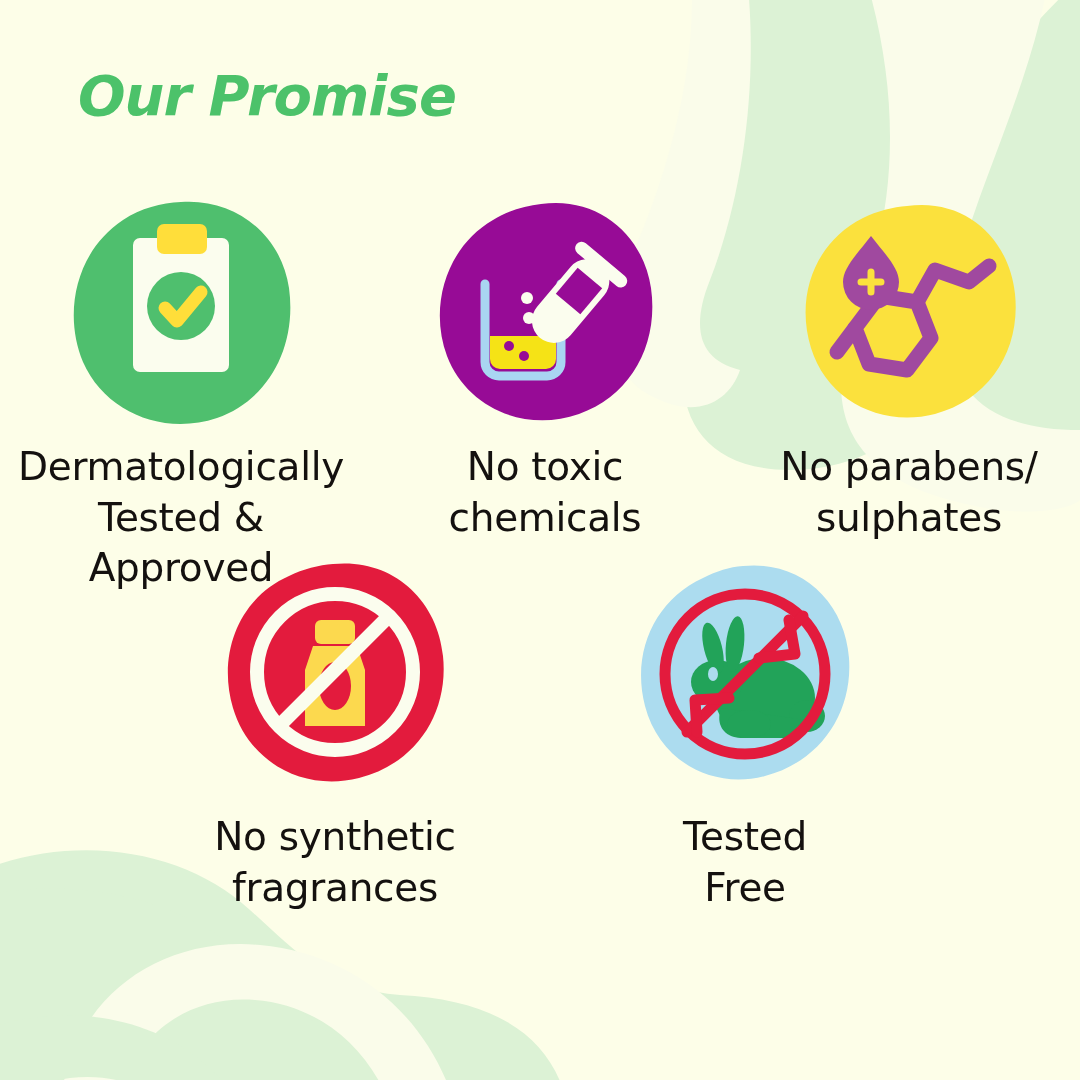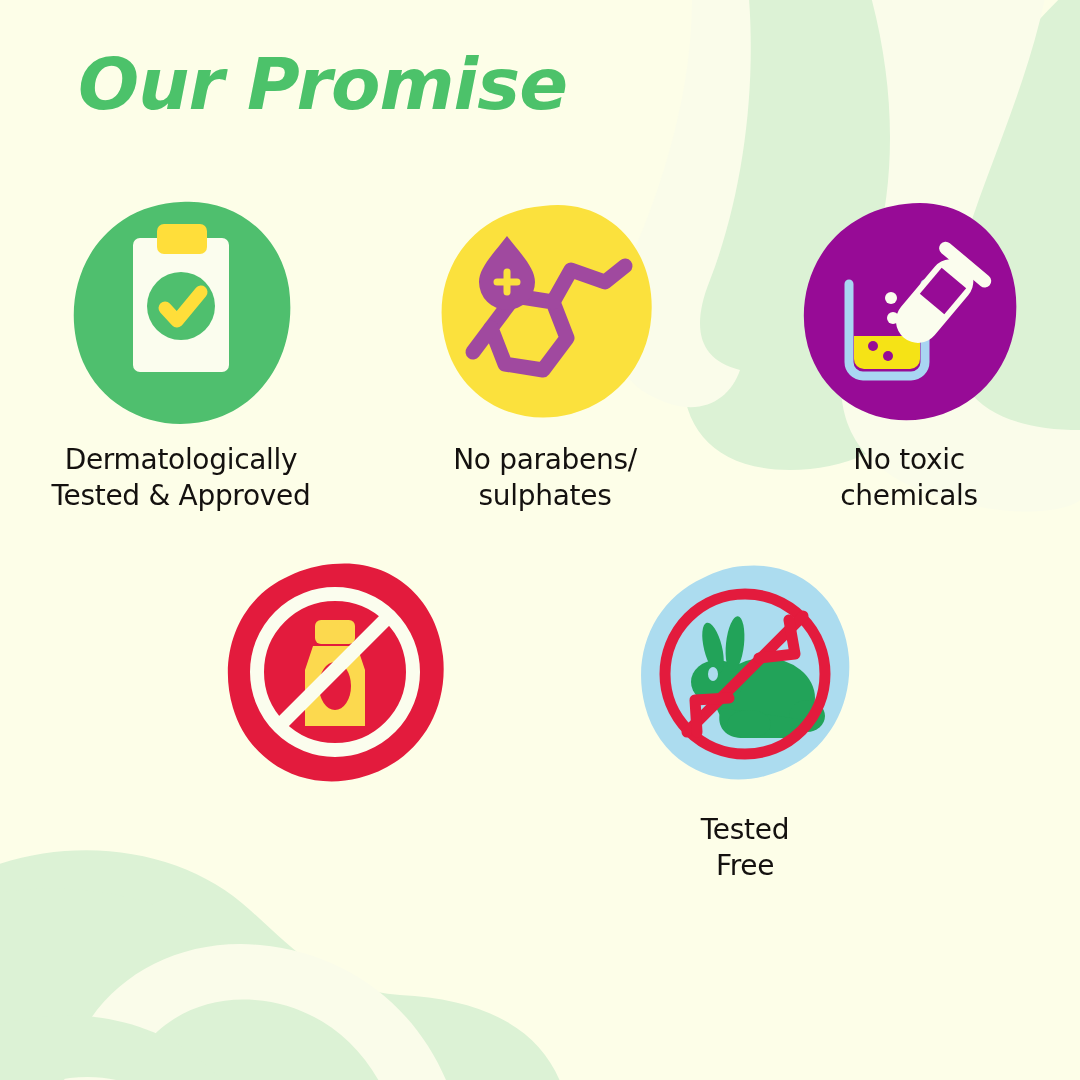--- a/index.html
+++ b/index.html
@@ -16,23 +16,23 @@
     overflow:hidden;
   }
   #bg-decor {
     position:absolute; inset:0;
     width:1080px; height:1080px;
     pointer-events:none;
   }
   
   #title {
     position:absolute;
-    left:78px; top:48px;
+    left:78px; top:68px;
     font-family:"DejaVu Sans", sans-serif;
-    font-size:72px;
+    font-size:56px;
     font-weight:bold;
     font-style:italic;
     letter-spacing:-1px;
     color:#4CC26A;
     line-height:1;
     white-space:nowrap;
   }
   
   .row {
     position:absolute;
@@ -54,21 +54,21 @@
     width:232px; height:232px;
     position:relative;
     display:block;
   }
   .badge svg { display:block; width:232px; height:232px; }
 
   .caption {
     margin-top:14px;
     text-align:center;
     font-family:"DejaVu Sans", sans-serif;
-    font-size:28px;
+    font-size:39px;
     font-weight:400;
     line-height:1.30;
     color:#14110F;
     letter-spacing:-0.3px;
     white-space:pre-line;
   }
   #row-2 .caption { margin-top:22px; }
 </style>
 </head>
 <body>
@@ -119,40 +119,20 @@
           <path d="M100 112 L 112 125 L 136 96" fill="none" stroke="#FFDE3A" stroke-width="13" stroke-linecap="round" stroke-linejoin="round"></path>
         </svg>
       </div>
       <div class="caption">Dermatologically
 Tested &amp; Approved</div>
     </div>
 
     <div class="promise">
       <div class="badge">
         <svg viewBox="0 0 232 232">
-          <path d="M114 10 C 172 2, 216 42, 222 98 C 228 154, 196 204, 142 218
-                   C 88 232, 34 204, 18 152 C 2 100, 22 46, 70 22 C 84 15, 100 11, 114 10 Z" fill="#FBE13D"></path>
-
-          <path d="M62 132 L 86 100 L 124 106 L 138 142 L 114 174 L 76 168 Z" fill="none" stroke="#A0499F" stroke-width="15" stroke-linecap="round" stroke-linejoin="round"></path>
-
-          <path d="M124 106 L 142 74 L 176 86 L 196 70" fill="none" stroke="#A0499F" stroke-width="15" stroke-linecap="round" stroke-linejoin="round"></path>
-          <path d="M62 132 L 44 156" fill="none" stroke="#A0499F" stroke-width="15" stroke-linecap="round"></path>
-
-          <path d="M78 40 C 92 58, 106 72, 106 86 A 28 28 0 0 1 50 86
-                   C 50 72, 64 58, 78 40 Z" fill="#A0499F"></path>
-          <path d="M78 76 L 78 96 M 68 86 L 88 86" stroke="#FBE13D" stroke-width="7" stroke-linecap="round"></path>
-        </svg>
-      </div>
-      <div class="caption">No parabens/
-sulphates</div>
-    </div>
-
-    <div class="promise">
-      <div class="badge">
-        <svg viewBox="0 0 232 232">
           <path d="M112 8 C 168 0, 214 38, 222 92 C 230 148, 202 200, 150 218
                    C 96 237, 38 212, 18 160 C 0 112, 16 52, 64 24 C 80 14, 96 10, 112 8 Z" fill="#970B96"></path>
 
           <path d="M56 88 L 56 166 A 14 14 0 0 0 70 180 L 118 180 A 14 14 0 0 0 132 166 L 132 88" fill="none" stroke="#A9D5F2" stroke-width="9" stroke-linecap="round"></path>
 
           <path d="M61 140 L 127 140 L 127 163 A 10 10 0 0 1 117 173 L 71 173 A 10 10 0 0 1 61 163 Z" fill="#F5E316"></path>
           <circle cx="80" cy="150" r="5" fill="#970B96"></circle>
           <circle cx="95" cy="160" r="5" fill="#970B96"></circle>
           <circle cx="118" cy="140" r="7" fill="#F5E316"></circle>
 
@@ -162,39 +142,61 @@
           <g transform="rotate(40 150 95)">
             <rect x="128" y="60" width="44" height="96" rx="22" fill="#FBFDEE"></rect>
             <rect x="118" y="54" width="64" height="13" rx="6.5" fill="#FBFDEE"></rect>
             <rect x="134" y="78" width="32" height="34" fill="#970B96"></rect>
           </g>
         </svg>
       </div>
       <div class="caption">No toxic
 chemicals</div>
     </div>
+
+    <div class="promise">
+      <div class="badge">
+        <svg viewBox="0 0 232 232">
+          <path d="M114 10 C 172 2, 216 42, 222 98 C 228 154, 196 204, 142 218
+                   C 88 232, 34 204, 18 152 C 2 100, 22 46, 70 22 C 84 15, 100 11, 114 10 Z" fill="#FBE13D"></path>
+
+          <path d="M62 132 L 86 100 L 124 106 L 138 142 L 114 174 L 76 168 Z" fill="none" stroke="#A0499F" stroke-width="15" stroke-linecap="round" stroke-linejoin="round"></path>
+
+          <path d="M124 106 L 142 74 L 176 86 L 196 70" fill="none" stroke="#A0499F" stroke-width="15" stroke-linecap="round" stroke-linejoin="round"></path>
+          <path d="M62 132 L 44 156" fill="none" stroke="#A0499F" stroke-width="15" stroke-linecap="round"></path>
+
+          <path d="M78 40 C 92 58, 106 72, 106 86 A 28 28 0 0 1 50 86
+                   C 50 72, 64 58, 78 40 Z" fill="#A0499F"></path>
+          <path d="M78 76 L 78 96 M 68 86 L 88 86" stroke="#FBE13D" stroke-width="7" stroke-linecap="round"></path>
+        </svg>
+      </div>
+      <div class="caption">No parabens/
+sulphates</div>
+    </div>
   </div>
 
   <div class="row" id="row-2">
 
     <div class="promise">
       <div class="badge">
         <svg viewBox="0 0 232 232">
           <path d="M114 6 C 172 0, 218 40, 224 98 C 230 156, 196 206, 140 220
                    C 84 234, 30 204, 14 150 C -2 96, 20 40, 70 18 C 84 11, 100 7, 114 6 Z" fill="#E31B3D"></path>
 
           <circle cx="116" cy="114" r="78" fill="none" stroke="#FBFDEE" stroke-width="14"></circle>
 
           <rect x="96" y="62" width="40" height="24" rx="6" fill="#FCD94E"></rect>
           <path d="M94 88 L 138 88 L 146 112 L 146 168 L 86 168 L 86 112 Z" fill="#FCD94E"></path>
           <ellipse cx="116" cy="128" rx="16" ry="24" fill="#E31B3D"></ellipse>
 
           <line x1="62" y1="166" x2="170" y2="58" stroke="#FBFDEE" stroke-width="14" stroke-linecap="round"></line>
         </svg>
       </div>
+      <div class="caption">No synthetic
+fragrances</div>
     </div>
 
     <div class="promise">
       <div class="badge">
         <svg viewBox="0 0 232 232">
           <path d="M114 8 C 172 2, 216 44, 220 100 C 224 156, 190 204, 136 218
                    C 82 232, 30 202, 16 148 C 2 94, 26 42, 74 20 C 88 13, 100 9, 114 8 Z" fill="#ACDCEF"></path>
 
           <g fill="#22A359">
             <ellipse cx="136" cy="140" rx="50" ry="40"></ellipse>

